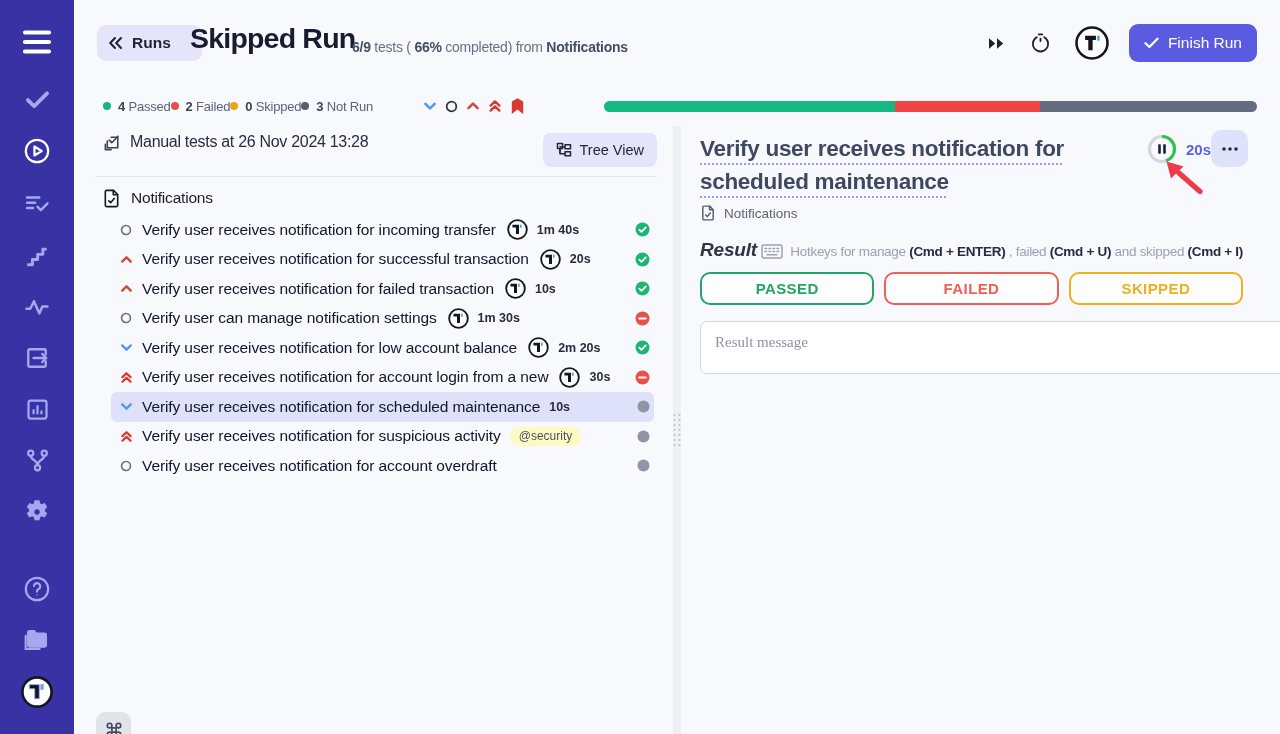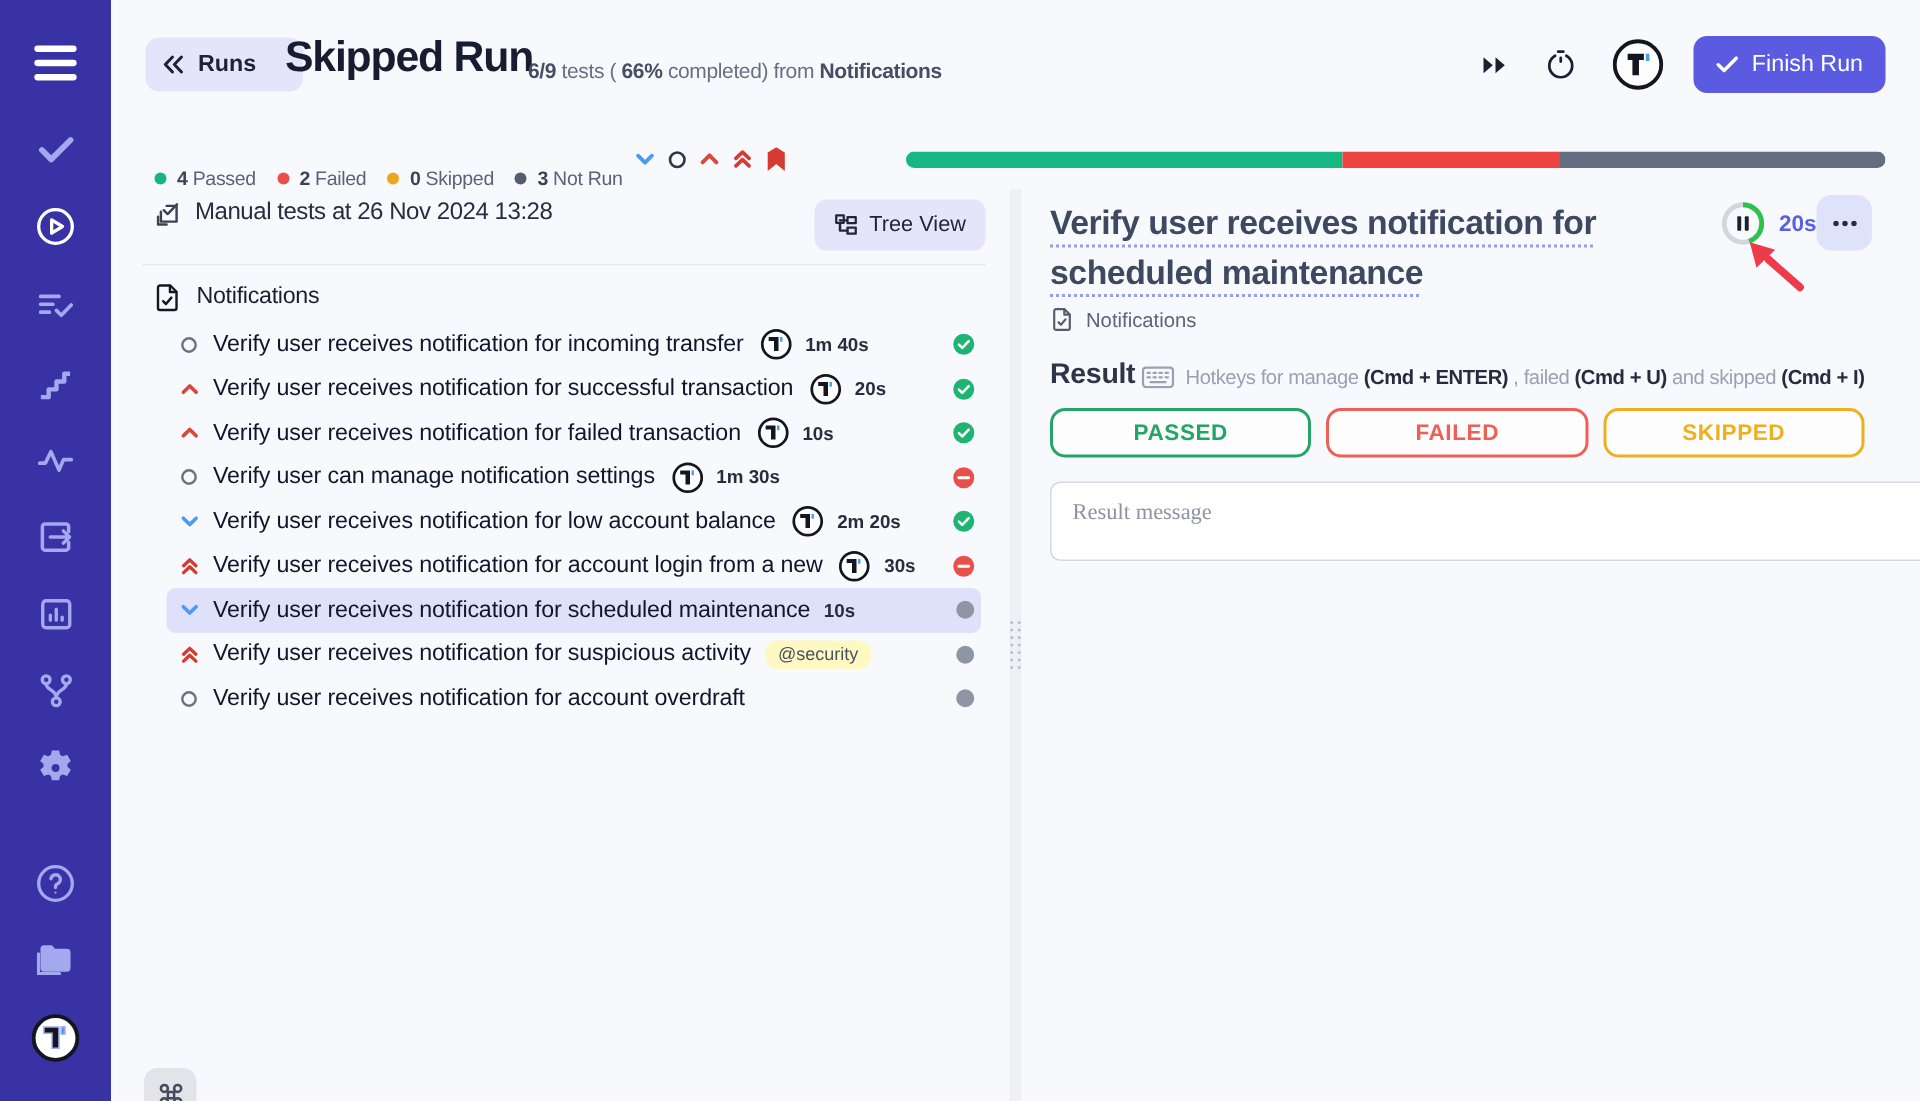--- a/index.html
+++ b/index.html
@@ -39,21 +39,21 @@
   .run-subtitle b { color:#454e64; font-weight:700; }
   .topbar-right { position:absolute; right:23px; top:22px; display:flex; align-items:center; gap:16px; }
   .iconbtn { background:none; border:none; padding:4px; cursor:pointer; display:flex; }
   .finish-btn {
     height:38px; padding:0 15px; background:#5a5be0; color:#fff; border:none; border-radius:9px;
     font-family:inherit; font-size:15.5px; font-weight:500; display:flex; align-items:center; gap:9px; cursor:pointer;
   }
 
   
   .statusrow { position:absolute; left:74px; top:86px; width:1206px; height:40px; }
-  .legend { position:absolute; left:29px; top:0; height:40px; display:flex; align-items:flex-end; gap:14px; }
+  .legend { position:absolute; left:29px; top:0; height:40px; display:flex; align-items:center; gap:0; }
   .legend-item { display:flex; align-items:center; gap:7px; font-size:13px; letter-spacing:-0.2px; color:#5b6375; }
   .legend-item .dot { width:8px; height:8px; border-radius:50%; }
   .legend-item b { color:#3b4357; font-weight:700; }
   .filters { position:absolute; left:348px; top:0; height:40px; display:flex; align-items:center; gap:6px; }
   .filters .iconbtn { padding:1px; }
   .progress {
     position:absolute; left:530px; right:23px; top:15px; height:11px; border-radius:6px;
     display:flex; overflow:hidden;
   }
   .progress .seg { height:100%; }
@@ -108,21 +108,21 @@
   }
   .timer-wrap { position:absolute; left:466px; top:8px; display:flex; align-items:center; }
   .timer-label { margin-left:9px; font-size:15px; font-weight:700; color:#5a5fe8; }
   .more-btn {
     position:absolute; left:530px; top:4px; width:37px; height:37px;
     background:#dfe2fb; border:none; border-radius:10px; display:flex; align-items:center; justify-content:center; cursor:pointer;
   }
   .annot-arrow { position:absolute; left:480px; top:32px; pointer-events:none; }
   .dp-crumb { position:absolute; left:20px; top:79px; display:flex; align-items:center; gap:9px; }
   .dp-crumb .crumb-label { font-size:13.5px; color:#5d6476; }
-  .result-head { position:absolute; left:19px; top:113px; font-size:19px; font-weight:800; letter-spacing:-0.2px; color:#2e3549; }
+  .result-head { position:absolute; left:19px; top:113px; font-size:19px; font-weight:800; letter-spacing:-0.2px; color:#2e3549;font-style:italic; }
   .hotkeys { position:absolute; right:37px; top:118px; display:flex; align-items:center; gap:7px; white-space:nowrap; }
   .hotkeys .hk-text { font-size:13.5px; letter-spacing:-0.3px; color:#9aa1b0; }
   .hotkeys .hk-text b { color:#262c3e; font-weight:700; }
   .result-buttons { position:absolute; left:19px; top:146px; width:543px; display:flex; gap:10px; }
   .rbtn {
     flex:1; height:33px; background:#fdfdfe; border:2px solid; border-radius:10px;
     font-family:inherit; font-size:15px; font-weight:700; letter-spacing:0.4px; cursor:pointer;
   }
   .result-msg {
     position:absolute; left:19px; top:195px; width:660px; height:53px;

